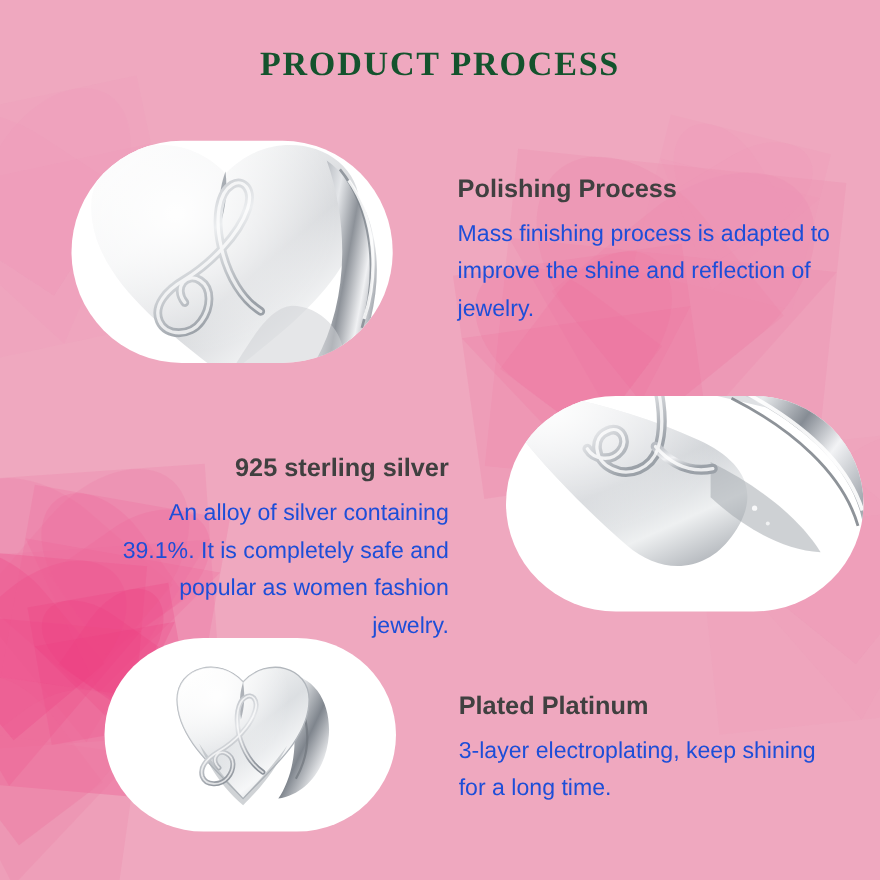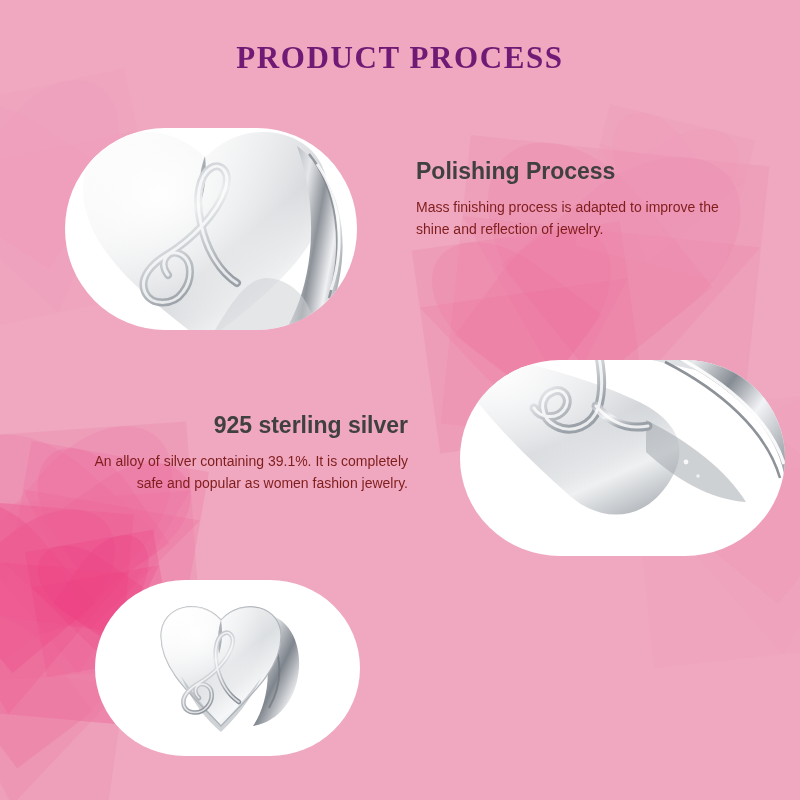--- a/index.html
+++ b/index.html
@@ -57,21 +57,21 @@
     clip-path: polygon(0% 0%, 100% 0%, 50% 100%);
   }
 
   
   .title {
     position: absolute;
     left: 0;
     right: 0;
     top: 40px;
     text-align: center;
-    color: #701a75;
+    color: #14532d;
     font-family: "Liberation Serif", serif;
     font-weight: bold;
     font-size: 31px;
     letter-spacing: 1.6px;
   }
 
   
   .photo-card {
     position: absolute;
     background: #ffffff;
@@ -88,22 +88,22 @@
     position: absolute;
   }
   .block-title {
     color: #404040;
     font-size: 23px;
     font-weight: bold;
     line-height: 1.2;
     margin: 0 0 10px 0;
   }
   .block-body {
-    color: #7f1d1d;
-    font-size: 14px;
+    color: #1d4ed8;
+    font-size: 21px;
     line-height: 1.62;
     margin: 0;
   }
   .align-right { text-align: right; }
   .align-left  { text-align: left; }
 
   
   .charm-svg { display: block; }
 </style>
 </head>
@@ -338,14 +338,18 @@
         <g fill="none" stroke="#ffffff" stroke-linecap="round" stroke-linejoin="round" opacity="0.7">
           <path d="M104 118 C96 110 103 101 111 105 C119 109 118 120 112 127
                    C105 135 92 134 89 126 C86 117 94 109 104 103
                    C118 95 133 80 137 66 C140 56 134 50 128 54
                    C121 58 119 72 122 87 C126 104 135 116 144 122" stroke-width="1.6"></path>
         </g>
       </svg>
     </div>
   </div>
 
+  <div class="text-block align-left" style="left:417px;top:628px;width:330px;">
+    <div class="block-title">Plated Platinum</div>
+    <div class="block-body">3-layer electroplating, keep shining for a long time.</div>
+  </div>
 
 </div>
 
 </body></html>

